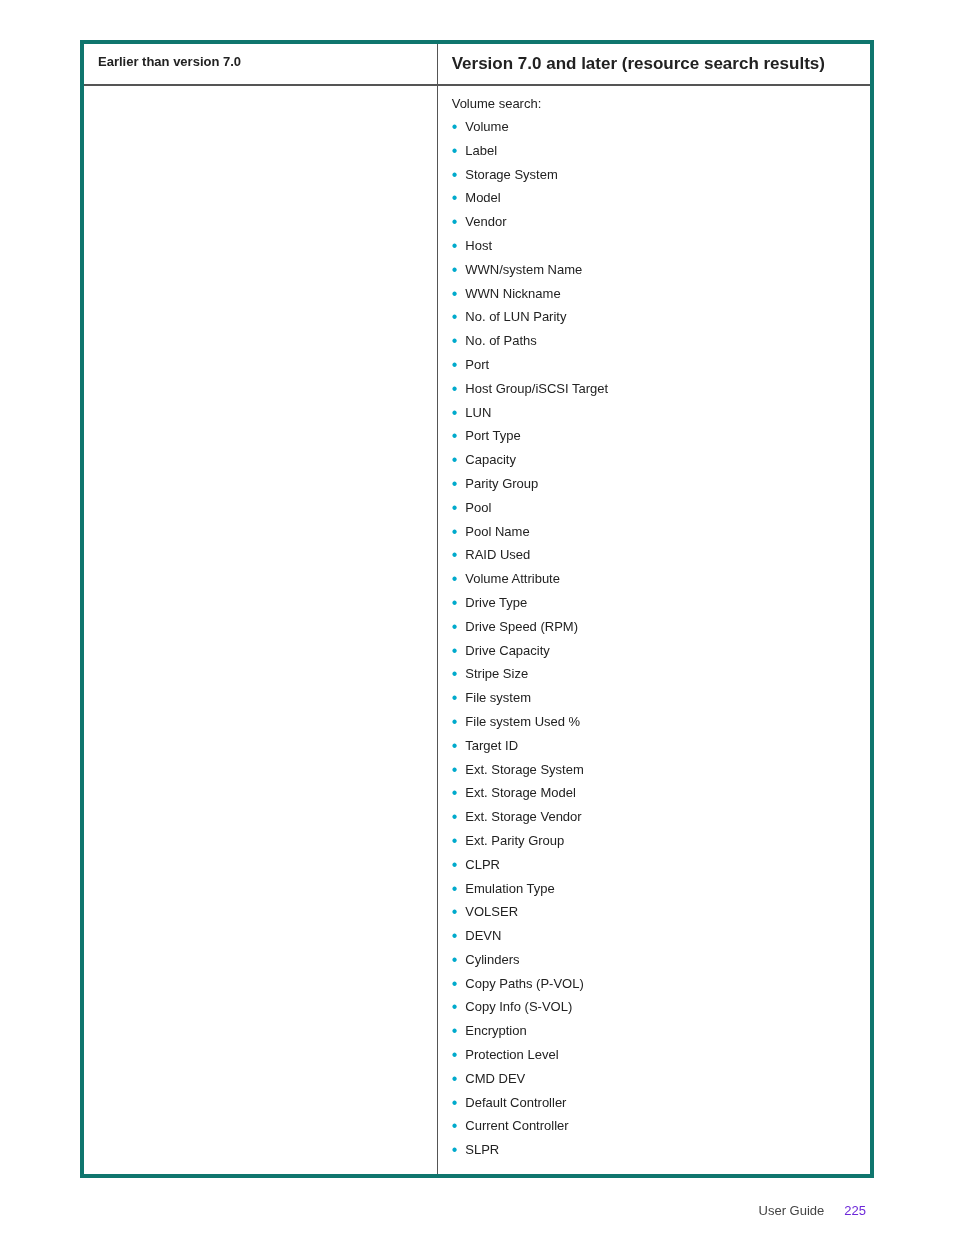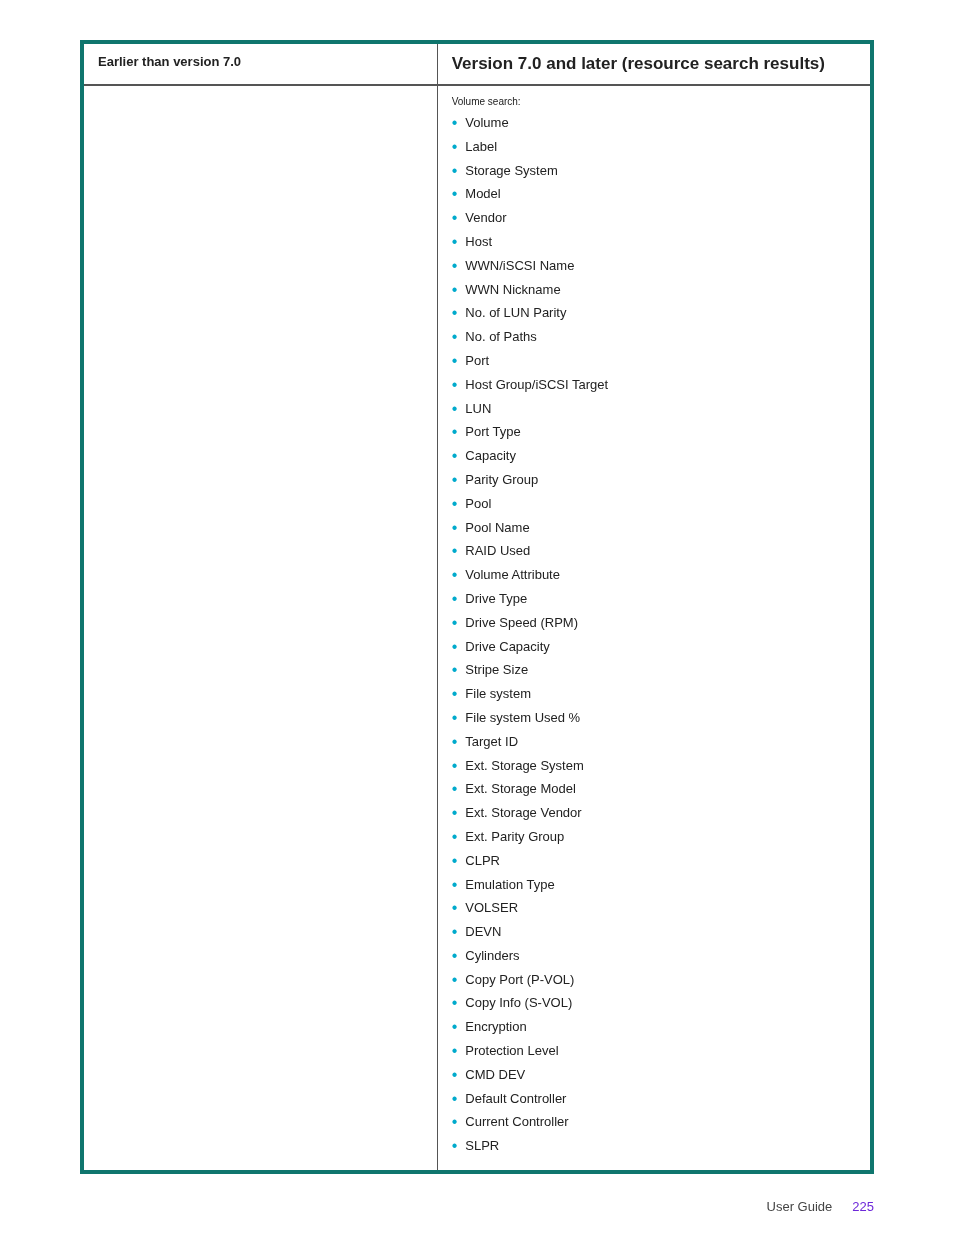--- a/index.html
+++ b/index.html
@@ -61,21 +61,21 @@
       padding: 10px 14px;
     }
 
     .body-col-right {
       width: 55%;
       padding: 10px 14px;
     }
 
     .section-title {
       margin-bottom: 6px;
-      font-size: 10px;
+      font-size: 13px;
     }
 
     .bullet-list {
       list-style: none;
       padding: 0;
       margin: 0;
     }
 
     .bullet-list li {
       display: flex;
@@ -89,21 +89,21 @@
       color: #00aacc;
       font-size: 16px;
       margin-right: 8px;
       line-height: 1.3;
       flex-shrink: 0;
     }
 
     .footer {
       position: absolute;
       bottom: 40px;
-      right: 80px;
+      right: 88px;
       display: flex;
       align-items: center;
       gap: 20px;
     }
 
     .footer-text {
       font-size: 13px;
       color: #444444;
     }
 
@@ -153,21 +153,21 @@
             <li>
               <span class="bullet-dot">•</span>
               <span>Vendor</span>
             </li>
             <li>
               <span class="bullet-dot">•</span>
               <span>Host</span>
             </li>
             <li>
               <span class="bullet-dot">•</span>
-              <span>WWN/iSCSI Name</span>
+              <span>WWN/system Name</span>
             </li>
             <li>
               <span class="bullet-dot">•</span>
               <span>WWN Nickname</span>
             </li>
             <li>
               <span class="bullet-dot">•</span>
               <span>No. of LUN Parity</span>
             </li>
             <li>
@@ -273,21 +273,21 @@
             <li>
               <span class="bullet-dot">•</span>
               <span>DEVN</span>
             </li>
             <li>
               <span class="bullet-dot">•</span>
               <span>Cylinders</span>
             </li>
             <li>
               <span class="bullet-dot">•</span>
-              <span>Copy Port (P-VOL)</span>
+              <span>Copy Paths (P-VOL)</span>
             </li>
             <li>
               <span class="bullet-dot">•</span>
               <span>Copy Info (S-VOL)</span>
             </li>
             <li>
               <span class="bullet-dot">•</span>
               <span>Encryption</span>
             </li>
             <li>

